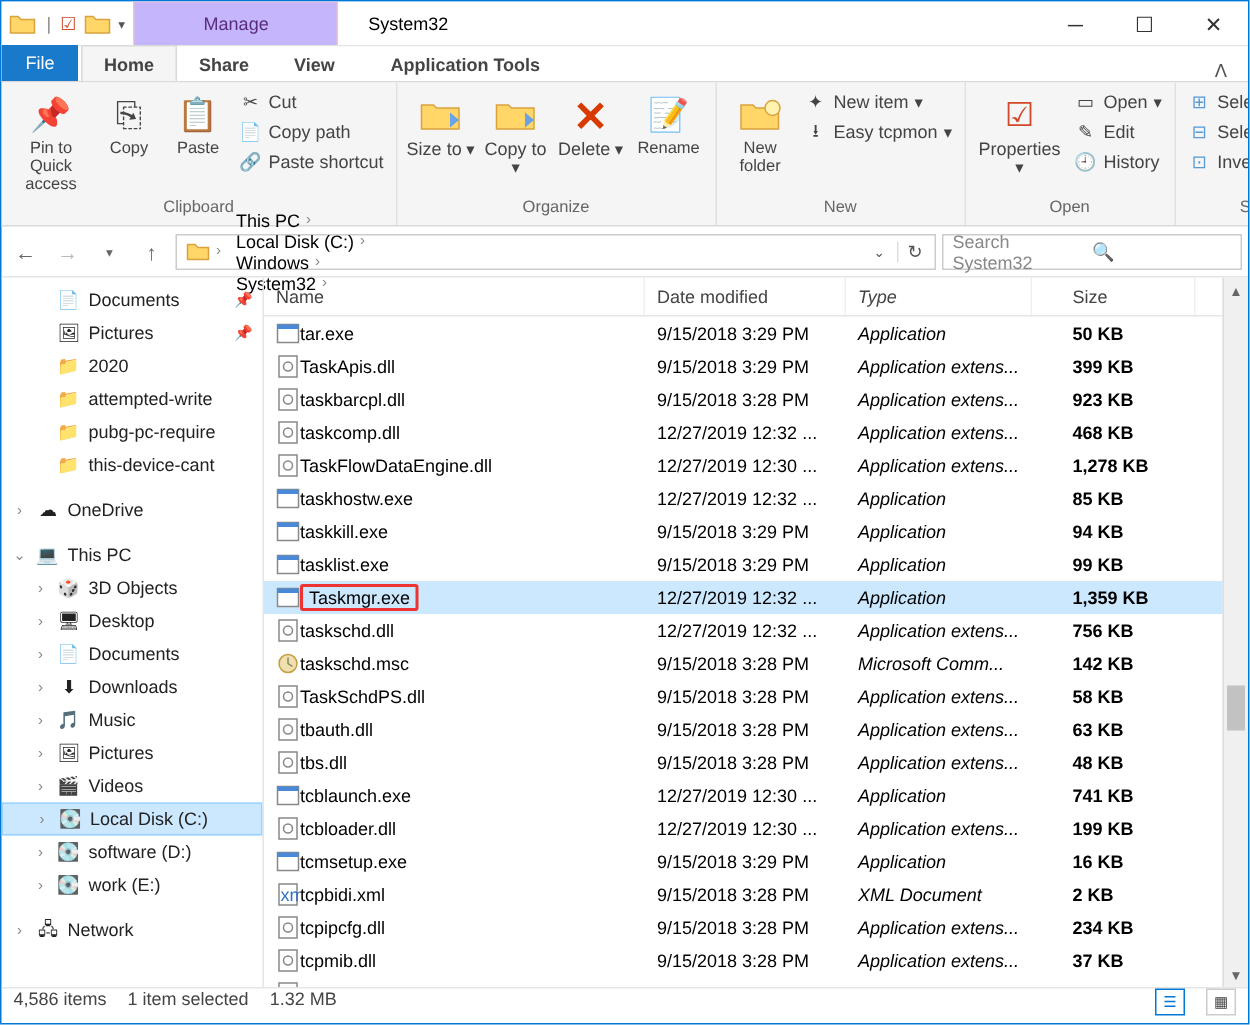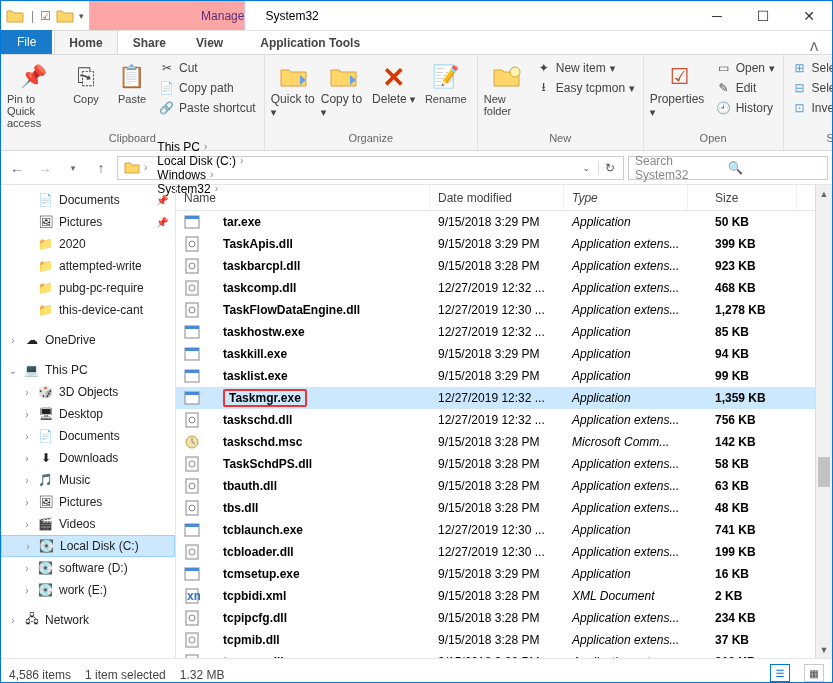--- a/index.html
+++ b/index.html
@@ -3,41 +3,41 @@
 <meta charset="utf-8">
 <style>
 * { margin: 0; padding: 0; box-sizing: border-box; font-family: "Segoe UI", Tahoma, sans-serif; font-size: 12px; }
 body { width: 833px; height: 683px; border: 1px solid #0078d7; background: #fff; overflow: hidden; display: flex; flex-direction: column; }
 
 
 .titlebar { height: 30px; display: flex; align-items: center; background: #fff; border-bottom: 1px solid #e5e5e5; }
 .titlebar .qat { display: flex; align-items: center; padding: 0 4px; gap: 4px; }
 .titlebar .qat .folder-ico { width: 20px; height: 20px; display: flex; align-items: center; justify-content: center; }
 .titlebar .qat .sep { color: #888; padding: 0 2px; }
-.titlebar .ctx { width: 156px; height: 100%; display: flex; flex-direction: column; align-items: flex-end; justify-content: center; background: #fca5a5; border: 1px solid #d9b8e2; border-bottom: none; font-size: 12px; color: #5a2d7a; margin-left: 2px; }
+.titlebar .ctx { width: 136px; height: 100%; display: flex; flex-direction: column; align-items: center; justify-content: center; background: #c4b5fd; border: 1px solid #d9b8e2; border-bottom: none; font-size: 12px; color: #5a2d7a; margin-left: 2px; }
 .titlebar .title { padding-left: 20px; flex: 1; }
 .titlebar .winbtns { display: flex; height: 100%; }
 .titlebar .winbtns div { width: 46px; display: flex; align-items: center; justify-content: center; color: #333; font-size: 14px; }
 
 
 .tabs { height: 24px; display: flex; align-items: flex-end; background: #fff; border-bottom: 1px solid #dadada; }
 .tabs .file { background: #1979ca; color: #fff; height: 24px; display: flex; align-items: center; padding: 0 16px; margin-right: 2px; }
 .tabs .tab { height: 24px; display: flex; align-items: center; padding: 0 14px; color: #444; border: 1px solid transparent; border-bottom: none; font-weight: bold; }
 .tabs .tab.active { border-color: #dadada; background: #f5f5f5; }
 .tabs .spacer { flex: 1; }
 .tabs .caret { width: 36px; text-align: center; color: #555; }
 
 
 .ribbon { height: 96px; background: #f5f5f5; display: flex; border-bottom: 1px solid #dadada; }
 .grp { border-right: 1px solid #e1e1e1; display: flex; flex-direction: column; padding: 2px 6px; }
 .grp .body { flex: 1; display: flex; align-items: flex-start; gap: 4px; }
 .grp .label { text-align: center; color: #666; font-size: 11px; height: 16px; }
 .big { width: 54px; display: flex; flex-direction: column; align-items: center; justify-content: flex-start; padding-top: 4px; color: #444; }
 .big .ico { width: 32px; height: 32px; display: flex; align-items: center; justify-content: center; font-size: 22px; }
-.big .txt { text-align: left; font-size: 11px; line-height: 1.1; }
+.big .txt { text-align: center; font-size: 11px; line-height: 1.1; }
 .smallcol { display: flex; flex-direction: column; gap: 2px; padding-top: 2px; }
 .small { display: flex; align-items: center; gap: 4px; color: #444; font-size: 11px; padding: 1px 2px; white-space: nowrap; }
 .small .si { width: 16px; height: 16px; display: flex; align-items: center; justify-content: center; font-size: 12px; }
 
 
 .nav { height: 34px; display: flex; align-items: center; padding: 3px 4px; gap: 4px; border-bottom: 1px solid #e5e5e5; }
 .nav .navbtn { width: 24px; height: 24px; display: flex; align-items: center; justify-content: center; color: #666; font-size: 14px; }
 .nav .addr { flex: 1; height: 24px; border: 1px solid #ccc; display: flex; align-items: center; padding: 0 2px; gap: 2px; }
 .nav .addr .crumb { padding: 0 4px; display: flex; align-items: center; gap: 4px; }
 .nav .addr .crumb .chev { color: #888; font-size: 10px; }
@@ -57,34 +57,34 @@
 .cols { height: 26px; display: flex; align-items: center; border-bottom: 1px solid #e5e5e5; color: #444; }
 .cols div { padding: 0 8px; border-right: 1px solid #f0f0f0; height: 100%; display: flex; align-items: center; }
 .c-name { width: 254px; }
 .c-date { width: 134px; }
 .c-type { width: 124px; font-style: italic; }
 .c-size { width: 90px; justify-content: flex-start; margin-left: 19px; }
 
 .rows { flex: 1; overflow-y: auto; }
 .row { height: 22px; display: flex; align-items: center; }
 .row.sel { background: #cce8ff; }
-.row .c-name { display: flex; align-items: center; gap: 23px; padding-left: 8px; font-weight: bold; }
+.row .c-name { display: flex; align-items: center; gap: 0; padding-left: 8px; }
 .row .c-name .fico { width: 16px; height: 16px; display: flex; align-items: center; justify-content: center; }
 .row .c-size { justify-content: flex-end; padding-right: 18px; font-weight: bold; }
 .row > div { padding: 0 8px; overflow: hidden; white-space: nowrap; text-overflow: ellipsis; }
 .row .namewrap { display: inline-block; }
 .row.sel .namewrap { border: 2px solid #e33; padding: 0 4px; border-radius: 2px; }
 
 .scroll { width: 17px; background: #f0f0f0; border-left: 1px solid #ddd; display: flex; flex-direction: column; }
 .scroll .arr { height: 17px; display: flex; align-items: center; justify-content: center; color: #666; font-size: 9px; }
 .scroll .track { flex: 1; position: relative; }
 .scroll .thumb { position: absolute; left: 2px; right: 2px; top: 58%; height: 30px; background: #c2c2c2; }
 
 
-.status { height: 24px; border-top: 1px solid #e5e5e5; display: flex; align-items: flex-end; padding: 0 8px; gap: 14px; color: #444; font-size: 11px; }
+.status { height: 24px; border-top: 1px solid #e5e5e5; display: flex; align-items: flex-start; padding: 0 8px; gap: 14px; color: #444; font-size: 11px; }
 .status .spacer { flex: 1; }
 .status .view { width: 20px; height: 18px; border: 1px solid #ccc; display: flex; align-items: center; justify-content: center; font-size: 10px; }
 .status .view.active { border-color: #0078d7; color: #0078d7; }
 
 svg { display: block; }
 </style>
 </head>
 <body>
 
 <div class="titlebar">
@@ -159,21 +159,21 @@
 
   <div class="grp">
     <div class="body">
       <div class="big" style="width:46px">
         <div class="ico">
             <svg width="28" height="24">
               <path fill="#ffd667" stroke="#d9a23e" d="M1 5h8l2 2h15v14H1z"></path>
               <path fill="#6aa3e8" d="M20 10l6 5-6 5z"></path>
             </svg>
           </div>
-        <div class="txt"><span>Quick to</span> ▾</div>
+        <div class="txt"><span>Size to</span> ▾</div>
       </div>
       <div class="big" style="width:46px">
         <div class="ico">
             <svg width="28" height="24">
               <path fill="#ffd667" stroke="#d9a23e" d="M1 5h8l2 2h15v14H1z"></path>
               <path fill="#6aa3e8" d="M20 10l6 5-6 5z"></path>
             </svg>
           </div>
         <div class="txt"><span>Copy to</span> ▾</div>
       </div>

